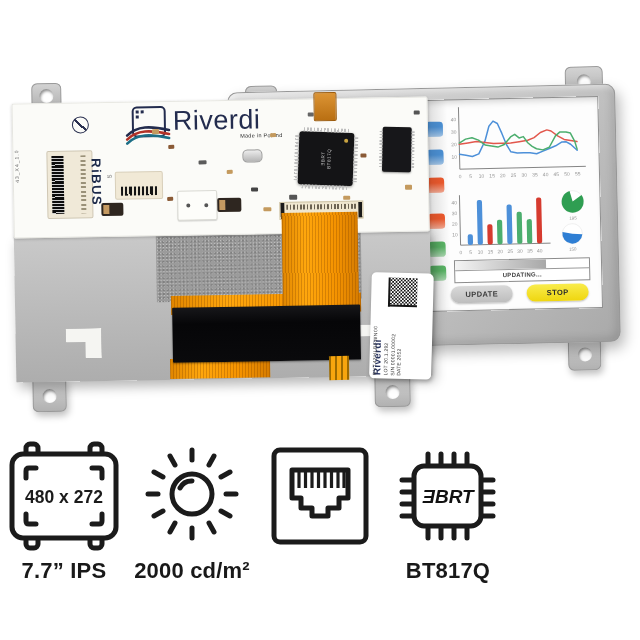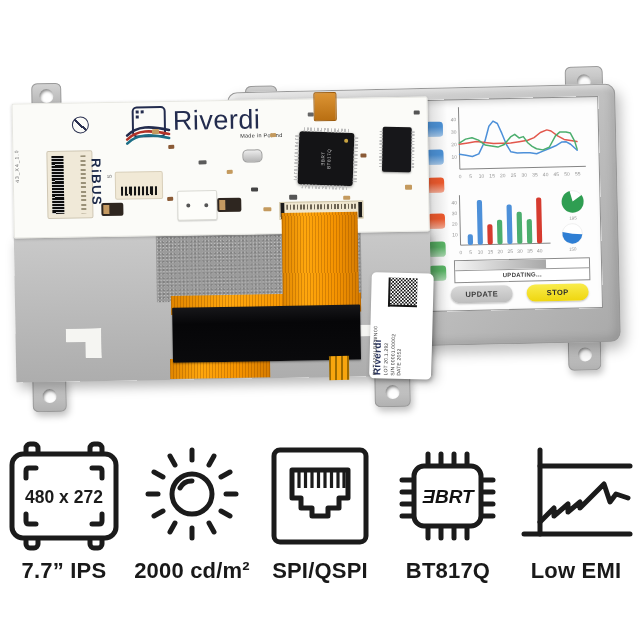--- a/index.html
+++ b/index.html
@@ -367,21 +367,20 @@
           <line x1="41" y1="32" x2="41" y2="48"></line>
           <line x1="47.5" y1="32" x2="47.5" y2="48"></line>
           <line x1="54" y1="32" x2="54" y2="48"></line>
           <line x1="60.5" y1="32" x2="60.5" y2="48"></line>
           <line x1="67" y1="32" x2="67" y2="48"></line>
           <line x1="73.5" y1="32" x2="73.5" y2="48"></line>
           <line x1="80" y1="32" x2="80" y2="48"></line>
           <line x1="86" y1="32" x2="86" y2="48"></line>
         </g>
       </svg>
-      <div class="feature-label">SPI/QSPI</div>
     </div>
 
     <div class="feature">
       <svg width="124" height="112" viewBox="0 0 124 112">
         <g class="ic">
           <line x1="42" y1="14" x2="42" y2="26"></line>
             <line x1="55" y1="14" x2="55" y2="26"></line>
             <line x1="68" y1="14" x2="68" y2="26"></line>
             <line x1="81" y1="14" x2="81" y2="26"></line>
           <line x1="42" y1="86" x2="42" y2="98"></line>
@@ -396,24 +395,15 @@
             <line x1="95" y1="52" x2="107" y2="52"></line>
             <line x1="95" y1="64" x2="107" y2="64"></line>
             <line x1="95" y1="76" x2="107" y2="76"></line>
         </g>
         <rect class="icf" x="28" y="26" width="67" height="60" rx="10"></rect>
         <text x="62" y="63" text-anchor="middle" font-size="19" font-weight="bold" font-style="italic" fill="#111" font-family="Liberation Sans, sans-serif">ƎBRT</text>
       </svg>
       <div class="feature-label">BT817Q</div>
     </div>
 
-    <div class="feature">
-      <svg width="124" height="112" viewBox="0 0 124 112">
-        <line class="ic" x1="26" y1="10" x2="26" y2="94"></line>
-        <line class="ic" x1="10" y1="94" x2="116" y2="94"></line>
-        <line class="ic" x1="26" y1="26" x2="116" y2="26"></line>
-        <path class="ic" stroke-width="4" d="M26,82 L40,68 L40,76 L54,64 L54,72 L66,62 L66,68 L84,50 L90,44 L96,62 L102,54 L114,58"></path>
-      </svg>
-      <div class="feature-label">Low EMI</div>
-    </div>
 
   </div>
 </div>
 
 </body></html>

